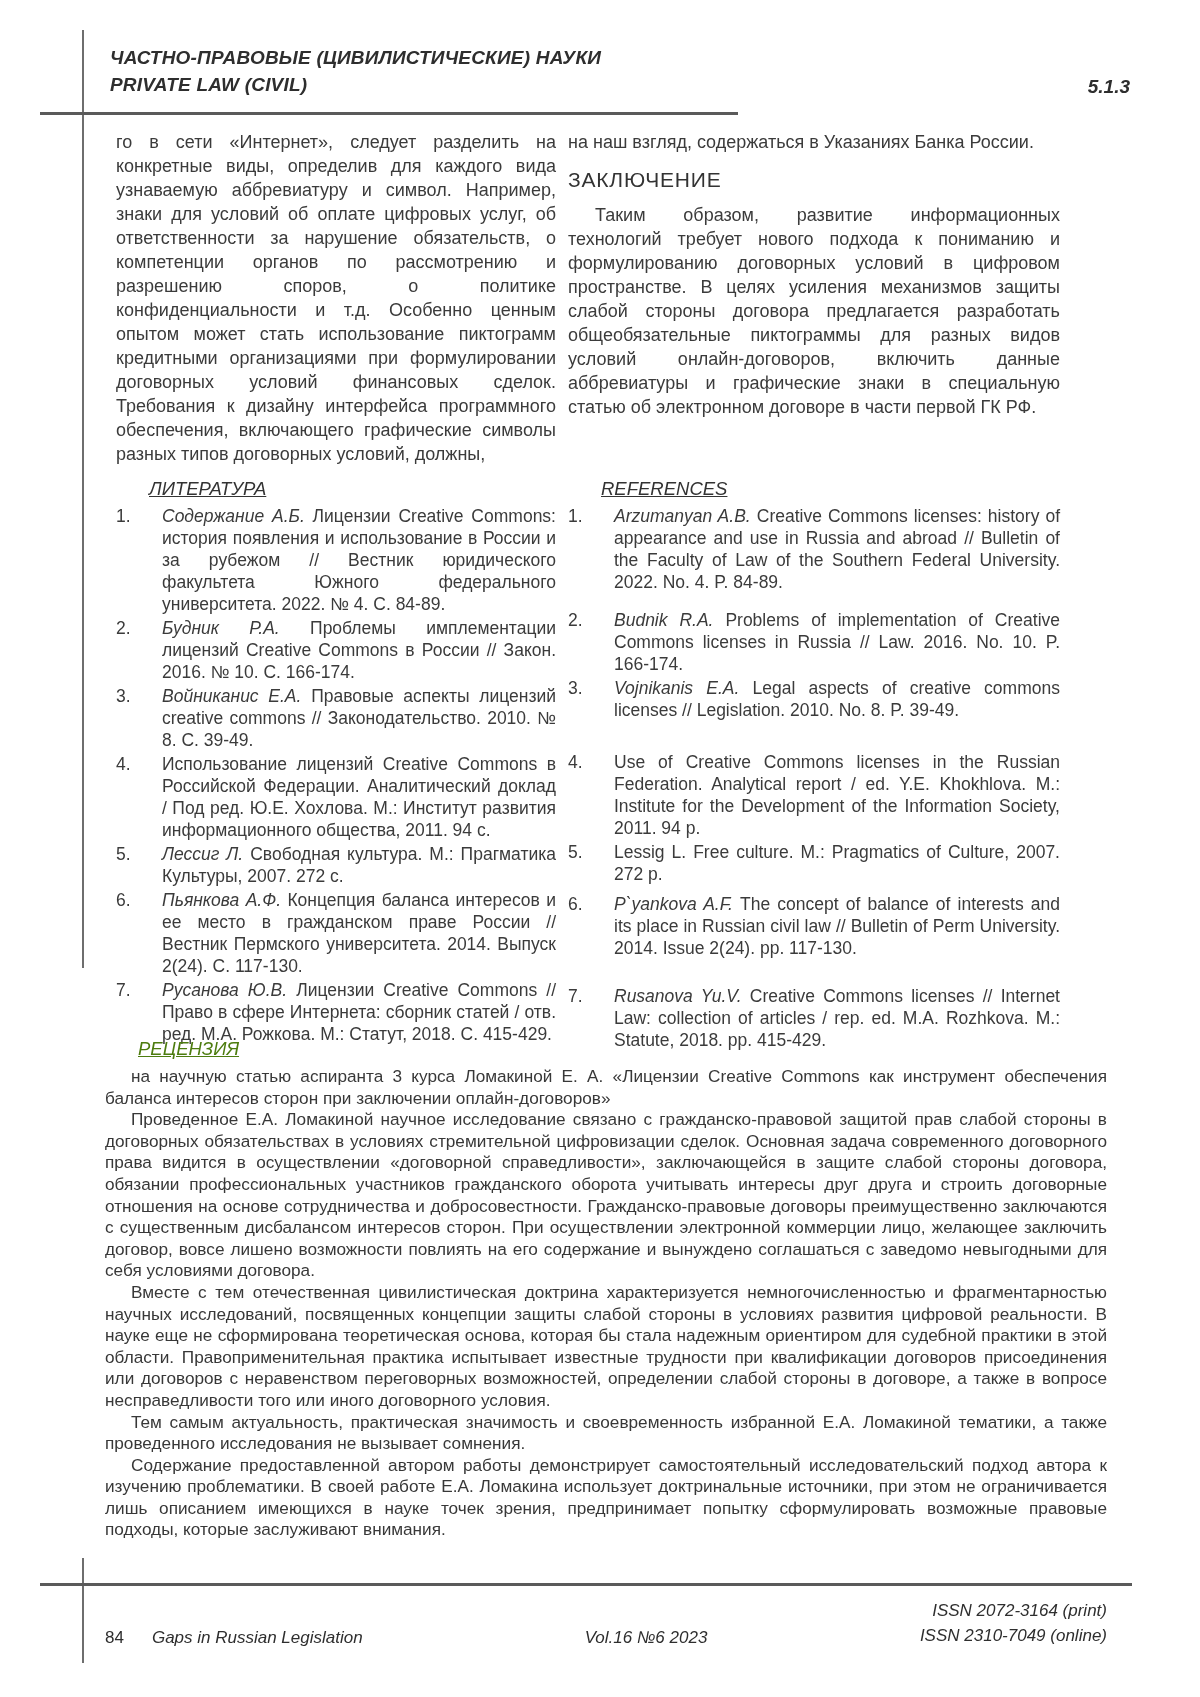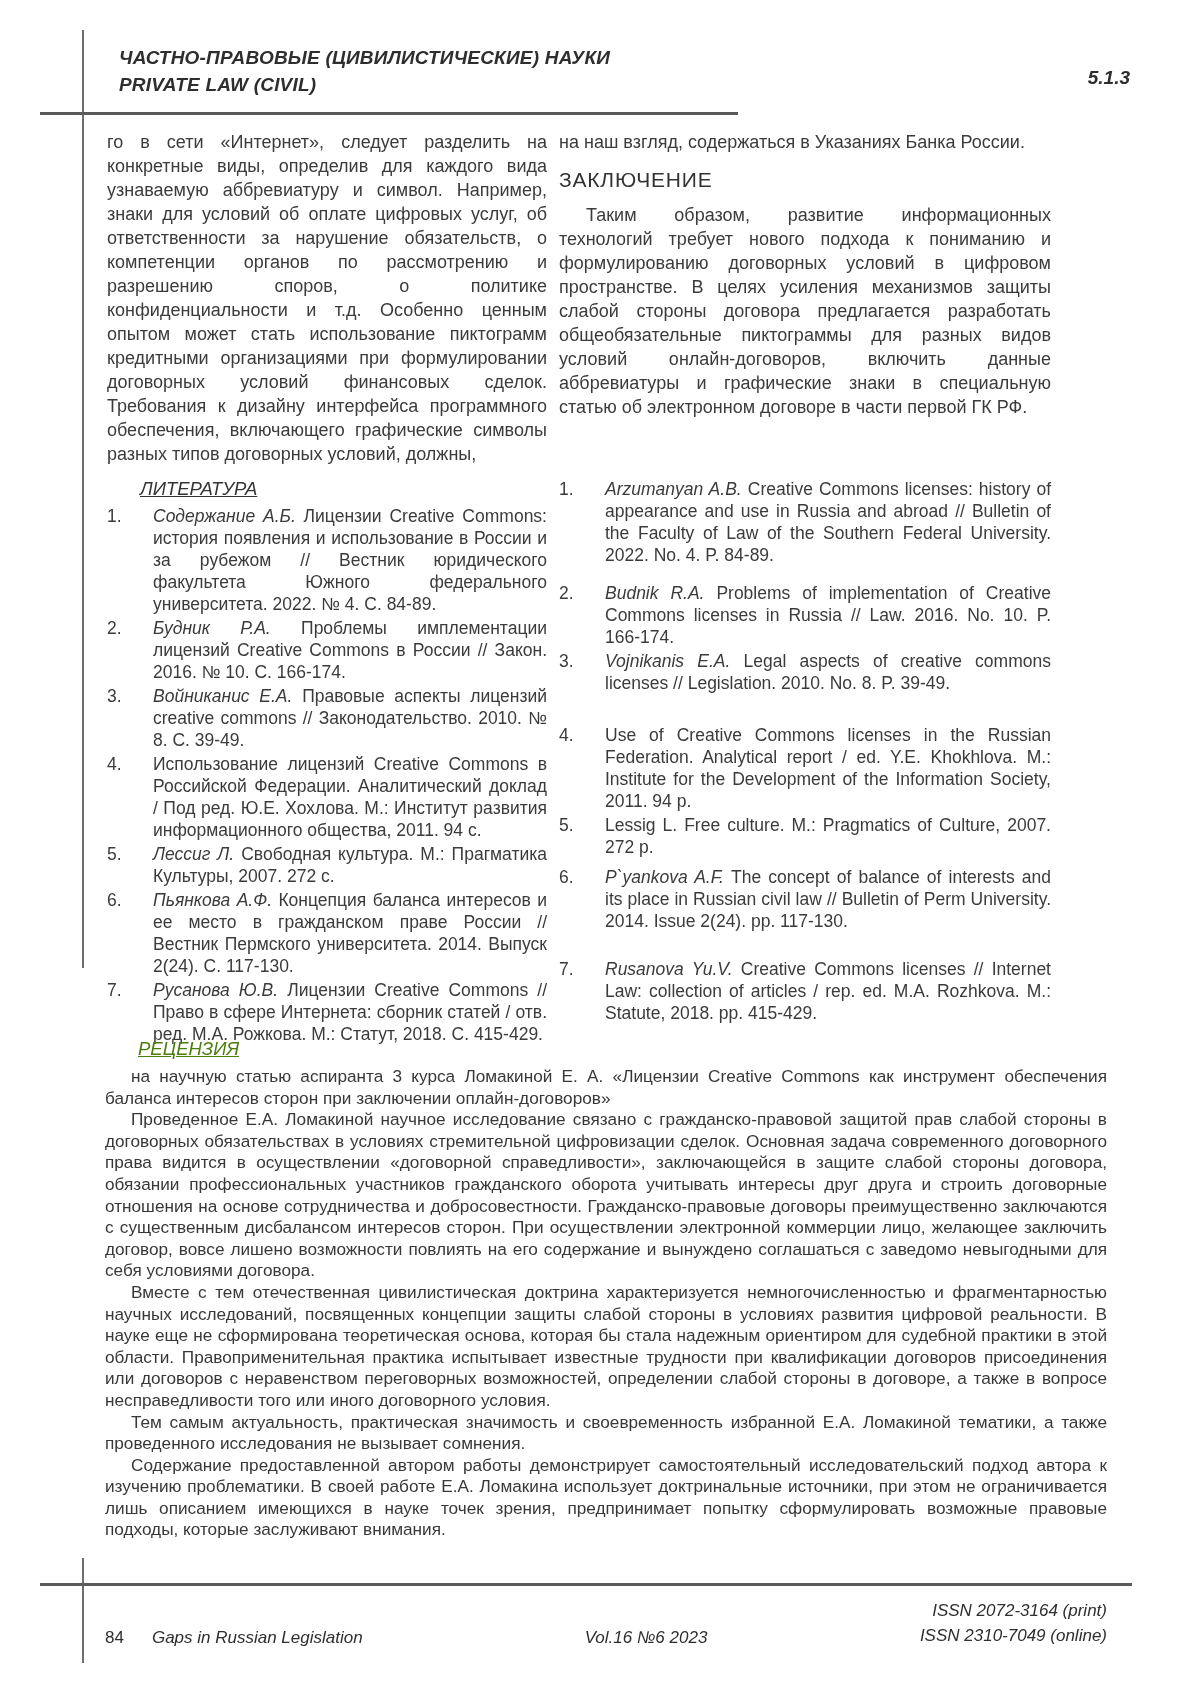--- a/index.html
+++ b/index.html
@@ -10,34 +10,34 @@
     font-family: "Liberation Sans", sans-serif;
     color: #3b3b3b;
     overflow: hidden;
   }
   .vrule { position: absolute; left: 82px; width: 1.5px; background: #6e6e6e; }
   .vrule-top { top: 30px; height: 938px; }
   .vrule-bottom { top: 1558px; height: 105px; }
 
   
   .page-header {
-    position: absolute; top: 44px; left: 119px; right: 70px;
-    display: flex; justify-content: space-between; align-items: center;
+    position: absolute; top: 44px; left: 110px; right: 70px;
+    display: flex; justify-content: space-between; align-items: flex-end;
   }
   .header-titles div {
     font-weight: bold; font-style: italic;
     font-size: 19px; line-height: 27px; color: #2e2e2e;
     letter-spacing: 0.2px;
   }
   .header-code { font-weight: bold; font-style: italic; font-size: 19px; color: #2e2e2e; padding-top: 14px; }
   .header-rule { position: absolute; top: 112px; left: 40px; width: 698px; height: 2.5px; background: #5a5a5a; }
 
   
   .main-grid {
-    position: absolute; top: 130px; left: 107px; width: 1002px;
+    position: absolute; top: 130px; left: 116px; width: 1002px;
     display: grid; grid-template-columns: 440px 492px; column-gap: 70px; row-gap: 20px; gap: 12px;
   }
   .body-text { font-size: 18px; line-height: 24px; text-align: justify; }
   .cont-line { font-size: 18px; line-height: 24px; }
   .conclusion-heading {
     font-size: 21px; font-weight: normal; letter-spacing: 0.8px;
     color: #333333; margin: 14px 0 11px 0;
   }
   .indent-first { text-indent: 27px; }
 
@@ -140,20 +140,21 @@
           <span class="entry"><i class="au">Пьянкова А.Ф.</i><span class="tx">Концепция баланса интересов и ее место в гражданском праве России // Вестник Пермского университета. 2014. Выпуск 2(24). С. 117-130.</span></span>
         </li>
       <li class="ref-item">
           <span class="num">7.</span>
           <span class="entry"><i class="au">Русанова Ю.В.</i><span class="tx">Лицензии Creative Commons // Право в сфере Интернета: сборник статей / отв. ред. М.А. Рожкова. М.: Статут, 2018. С. 415-429.</span></span>
         </li>
     </ol>
   </section>
 
   <section>
+    <h3 class="list-heading">REFERENCES</h3>
     <ol class="ref-list refs-en">
       <li class="ref-item">
           <span class="num">1.</span>
           <span class="entry"><i class="au">Arzumanyan A.B.</i><span class="tx">Creative Commons licenses: history of appearance and use in Russia and abroad // Bulletin of the Faculty of Law of the Southern Federal University. 2022. No. 4. P. 84-89.</span></span>
         </li>
       <li class="ref-item">
           <span class="num">2.</span>
           <span class="entry"><i class="au">Budnik R.A.</i><span class="tx">Problems of implementation of Creative Commons licenses in Russia // Law. 2016. No. 10. P. 166-174.</span></span>
         </li>
       <li class="ref-item">

